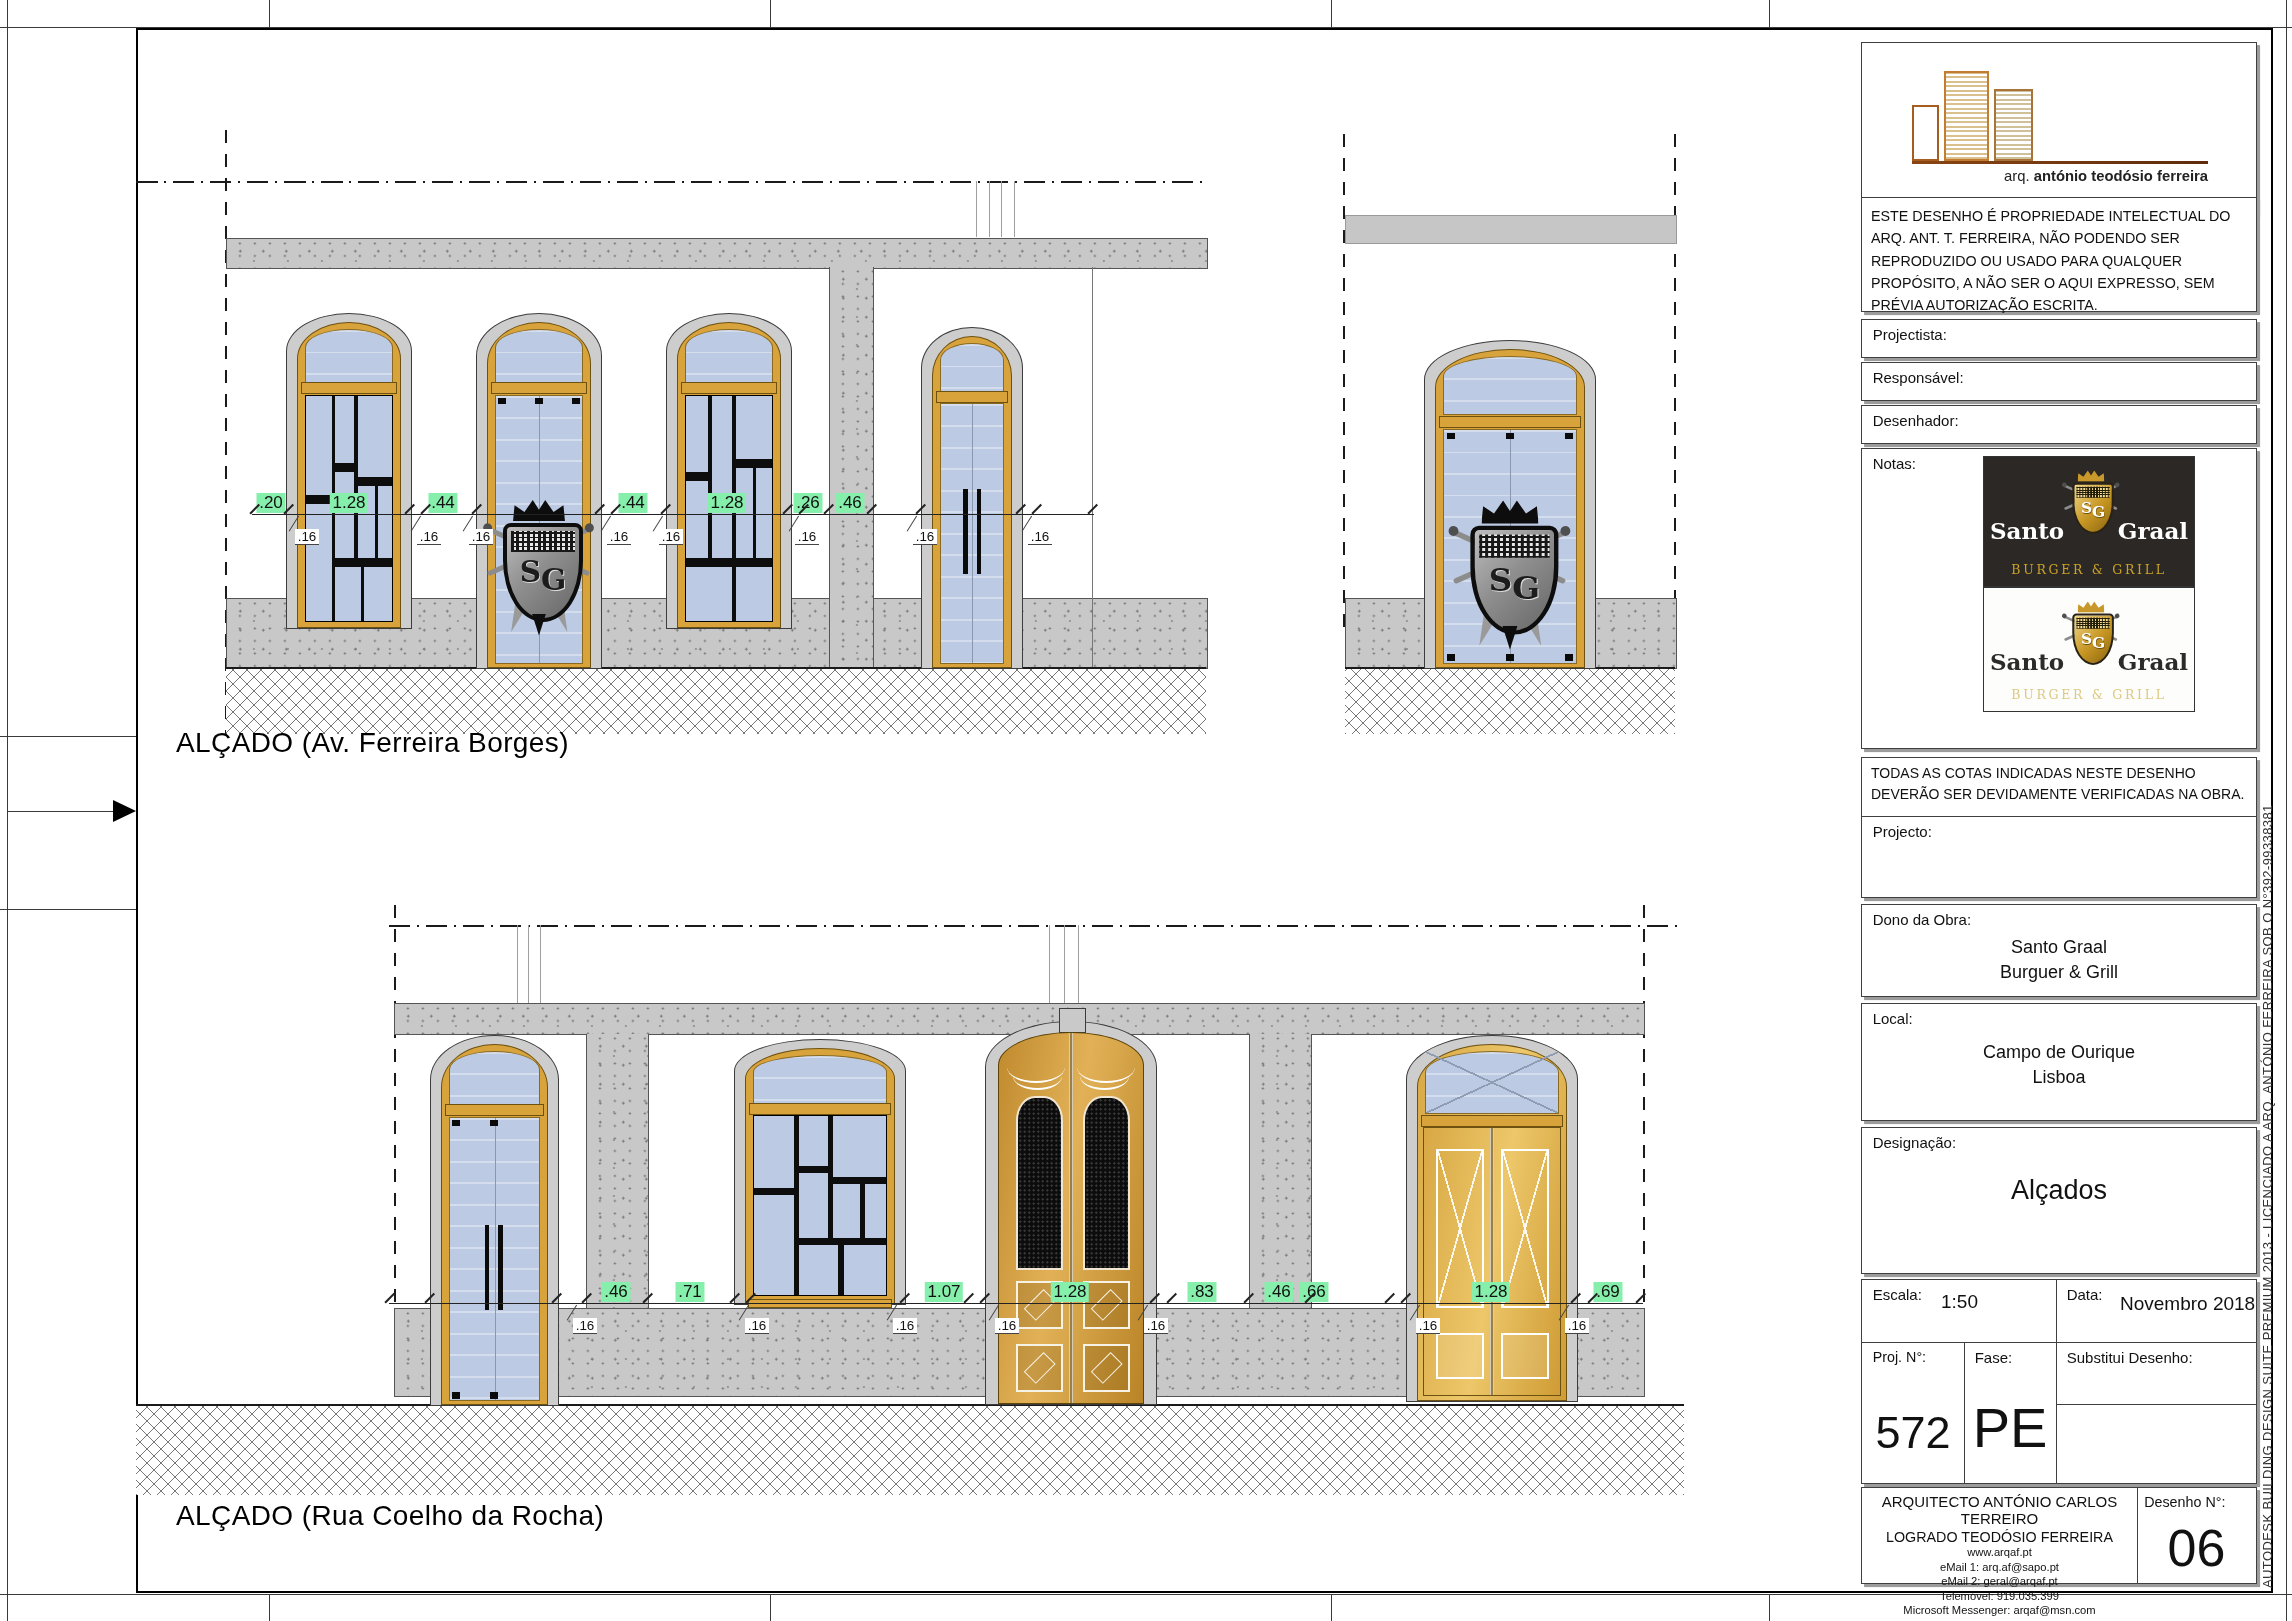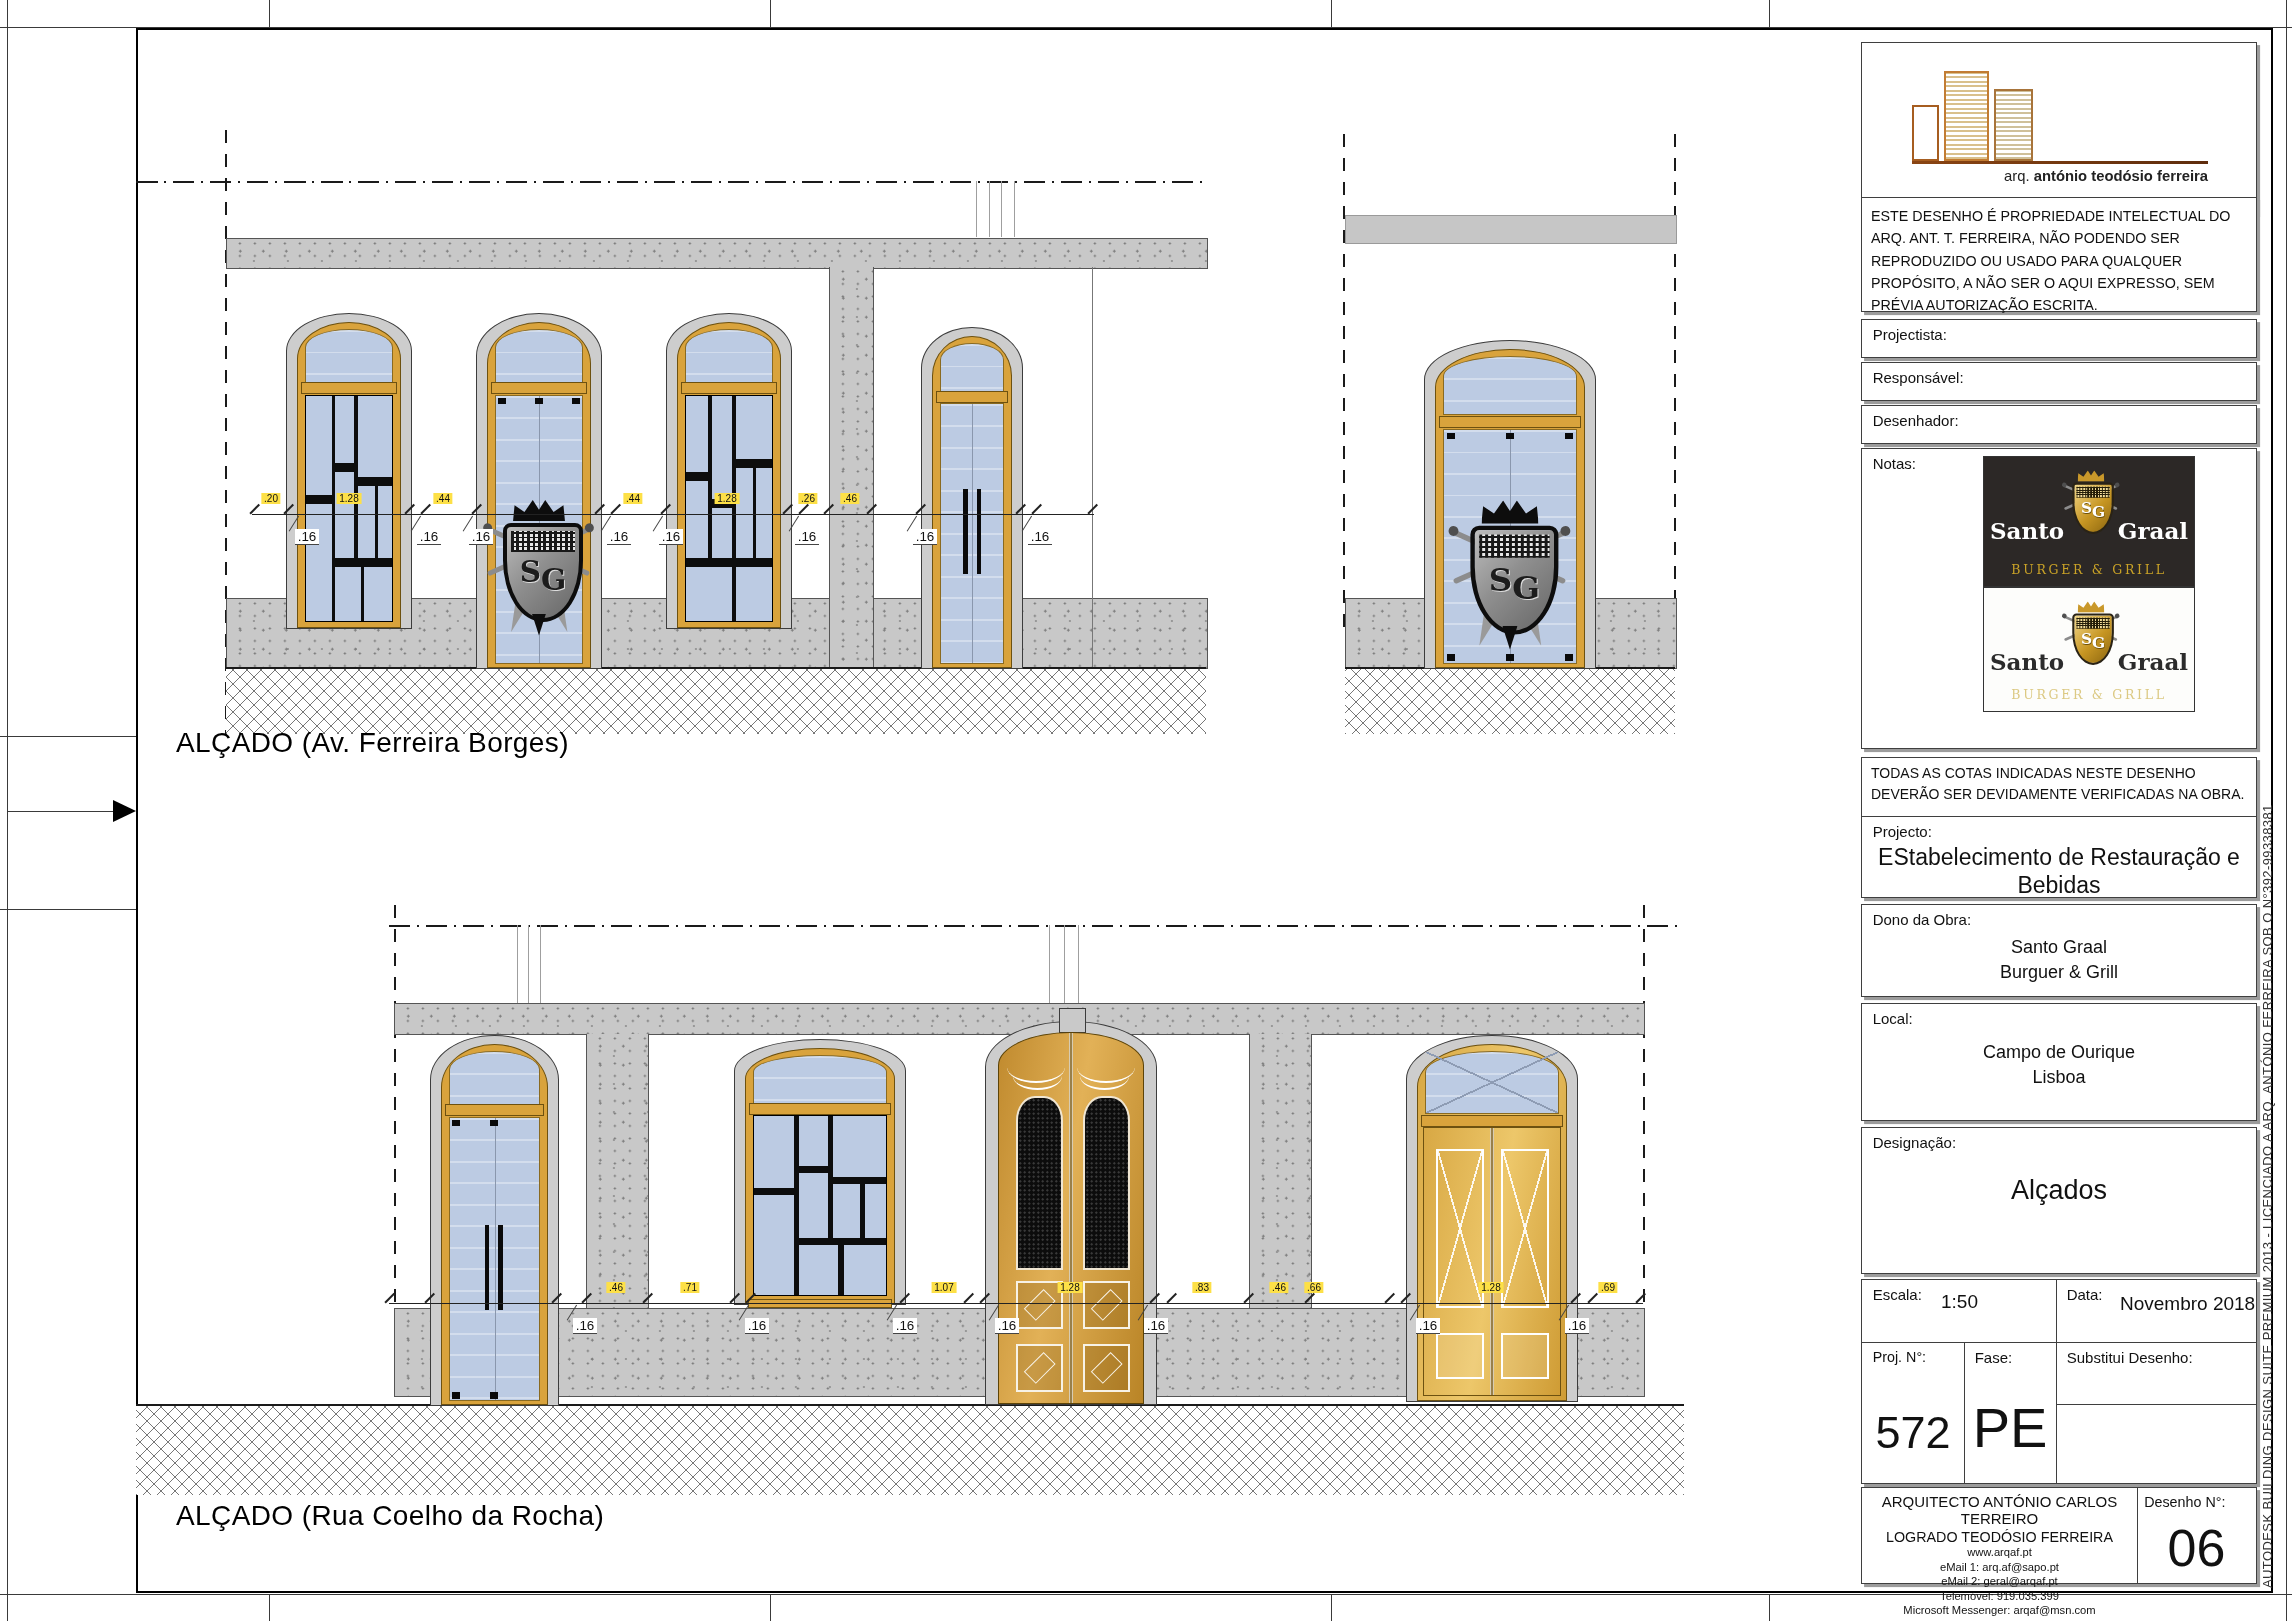--- a/index.html
+++ b/index.html
@@ -67,21 +67,21 @@
   .xp{position:absolute;border:2.7px solid #fff;
     background-image:linear-gradient(to top right,transparent calc(50% - 0.9px),rgba(255,255,255,.9) calc(50% - 0.9px) calc(50% + 0.9px),transparent calc(50% + 0.9px)),
                      linear-gradient(to bottom right,transparent calc(50% - 0.9px),rgba(255,255,255,.9) calc(50% - 0.9px) calc(50% + 0.9px),transparent calc(50% + 0.9px))}
   .sp{position:absolute;border:2.7px solid #fff;background:rgba(255,255,255,.12)}
   .env{position:absolute;
     background-image:linear-gradient(to bottom right,transparent calc(50% - 0.9px),#8e9cb4 calc(50% - 0.9px) calc(50% + 0.9px),transparent calc(50% + 0.9px)),
                      linear-gradient(to bottom left,transparent calc(50% - 0.9px),#8e9cb4 calc(50% - 0.9px) calc(50% + 0.9px),transparent calc(50% + 0.9px))}
   
   .dimwrap{position:absolute;height:0;border-top:1.4px solid #222}
   .tick{position:absolute;top:-7.2px;width:13.4px;height:1.6px;background:#222;transform:rotate(-45deg)}
-  .dlab{position:absolute;top:-22.4px;transform:translateX(-50%);font-size:10px;white-space:nowrap;background:#fde047;padding:0 2.7px}
+  .dlab{position:absolute;top:-22.4px;transform:translateX(-50%);font-size:17px;white-space:nowrap;background:#86efac;padding:0 2.7px}
   .dsub{position:absolute;top:14.3px;font-size:13.4px;border-bottom:1.3px solid #444;padding:0 2.7px;background:#fff}
   .dsub::before{content:"";position:absolute;left:-9.9px;top:-6.3px;width:18px;height:1.3px;background:#444;transform:rotate(-58deg)}
   
   .emblem{position:absolute;width:90px;height:134px}
   .em-sword{position:absolute;top:50px;left:-10.7px;width:111px;height:4.5px;background:#8c8c8c;border-radius:2.7px}
   .em-sword.s1{transform:rotate(24deg)}
   .em-sword.s2{transform:rotate(-24deg)}
   .em-sword::before{content:"";position:absolute;top:-2.7px;width:9px;height:9px;border-radius:50%;background:#4f4f4f}
   .em-sword.s1::before{left:-5.4px}.em-sword.s2::before{right:-5.4px}
   .em-blade{position:absolute;top:104px;width:12.5px;height:30px;background:#9a9a9a;
@@ -513,21 +513,20 @@
         <div class="sg-tag">BURGER &amp; GRILL</div>
       </div>
     </div>
 
     <div class="tb-box" style="top:719px;height:66px">
       <div class="copytext" style="top:5.4px;font-size:14px;line-height:1.45">TODAS AS COTAS INDICADAS NESTE DESENHO DEVERÃO SER DEVIDAMENTE VERIFICADAS NA OBRA.</div>
     </div>
 
     <div class="tb-box" style="top:778px;height:82px">
       <div class="tb-label">Projecto:</div>
-      <div class="tb-center" style="top:27px;font-size:23px;line-height:1.2;padding:0 5.4px">EStabelecimento de Restauração e Bebidas</div>
     </div>
 
     <div class="tb-box" style="top:866px;height:93px">
       <div class="tb-label">Dono da Obra:</div>
       <div class="tb-center" style="top:32px;font-size:18px">Santo Graal</div>
       <div class="tb-center" style="top:57px;font-size:18px">Burguer &amp; Grill</div>
     </div>
 
     <div class="tb-box" style="top:965px;height:118px">
       <div class="tb-label">Local:</div>

